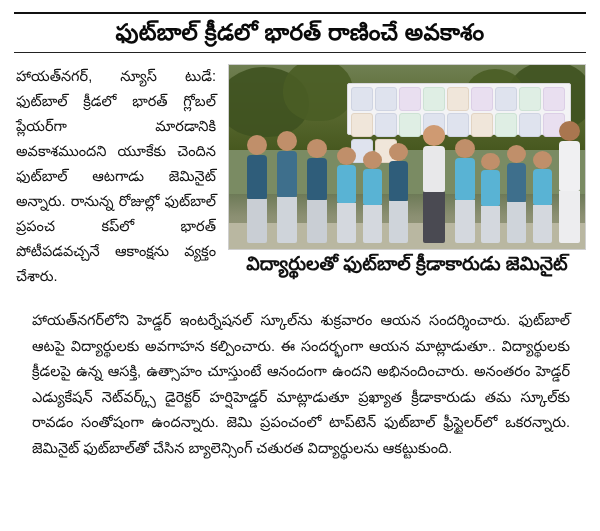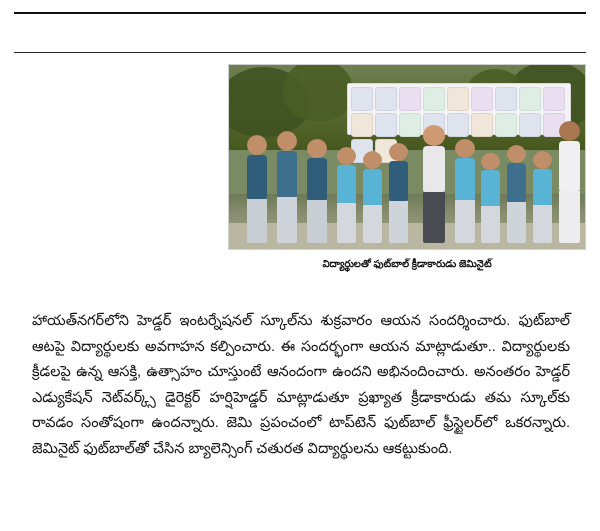--- a/index.html
+++ b/index.html
@@ -126,21 +126,21 @@
   .body { width: 100%; border-radius: 4px 4px 2px 2px; }
   .legs { width: 100%; background: #d9dde2; border-radius: 0 0 2px 2px; }
 
   
   #caption {
     position: absolute;
     left: 228px;
     top: 254px;
     width: 358px;
     text-align: center;
-    font-size: 10px;
+    font-size: 19px;
     font-weight: bold;
     color: #111111;
     line-height: 19px;
   }
 
   
   #col-full {
     position: absolute;
     left: 16px;
     top: 292px;
@@ -153,23 +153,27 @@
   }
   #col-full p { margin: 16px; }
 </style>
 </head>
 <body>
 
 <div id="page">
 
   <div class="rule" id="rule-top"></div>
 
+  <div id="headline">ఫుట్‌బాల్ క్రీడలో భారత్ రాణించే అవకాశం</div>
 
   <div class="rule" id="rule-under-head"></div>
 
+  <div id="col-left">
+    <p>హాయత్‌నగర్, న్యూస్ టుడే: ఫుట్‌బాల్ క్రీడలో భారత్ గ్లోబల్ ప్లేయర్‌గా మారడానికి అవకాశముందని యూకేకు చెందిన ఫుట్‌బాల్ ఆటగాడు జెమినైట్ అన్నారు. రానున్న రోజుల్లో ఫుట్‌బాల్ ప్రపంచ కప్‌లో భారత్ పోటీపడవచ్చనే ఆకాంక్షను వ్యక్తం చేశారు.</p>
+  </div>
 
   <div id="photo-wrap">
     <div id="photo">
       <div class="bg-sky"></div>
       <div class="bg-tree" style="left:-10px; top:2px; width:90px; height:70px;"></div>
       <div class="bg-tree" style="left:54px; top:-6px; width:70px; height:62px; background:#4a5d25;"></div>
       <div class="bg-tree" style="right:-8px; top:-4px; width:86px; height:70px;"></div>
       <div class="bg-tree" style="right:60px; top:4px; width:60px; height:52px; background:#4a5d25;"></div>
       <div class="bg-ground"></div>
       <div class="bg-path"></div>

